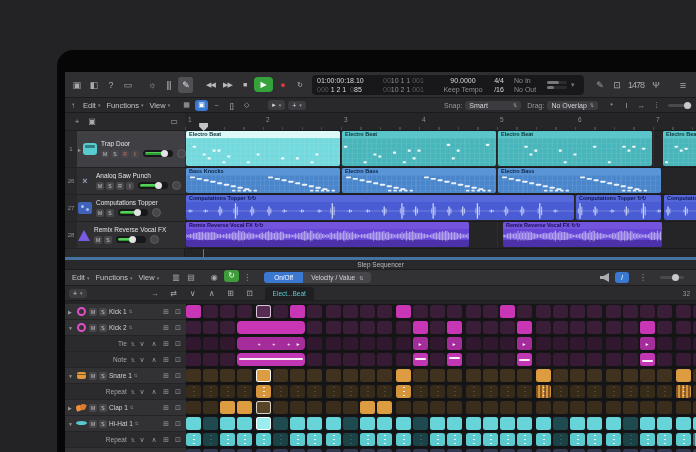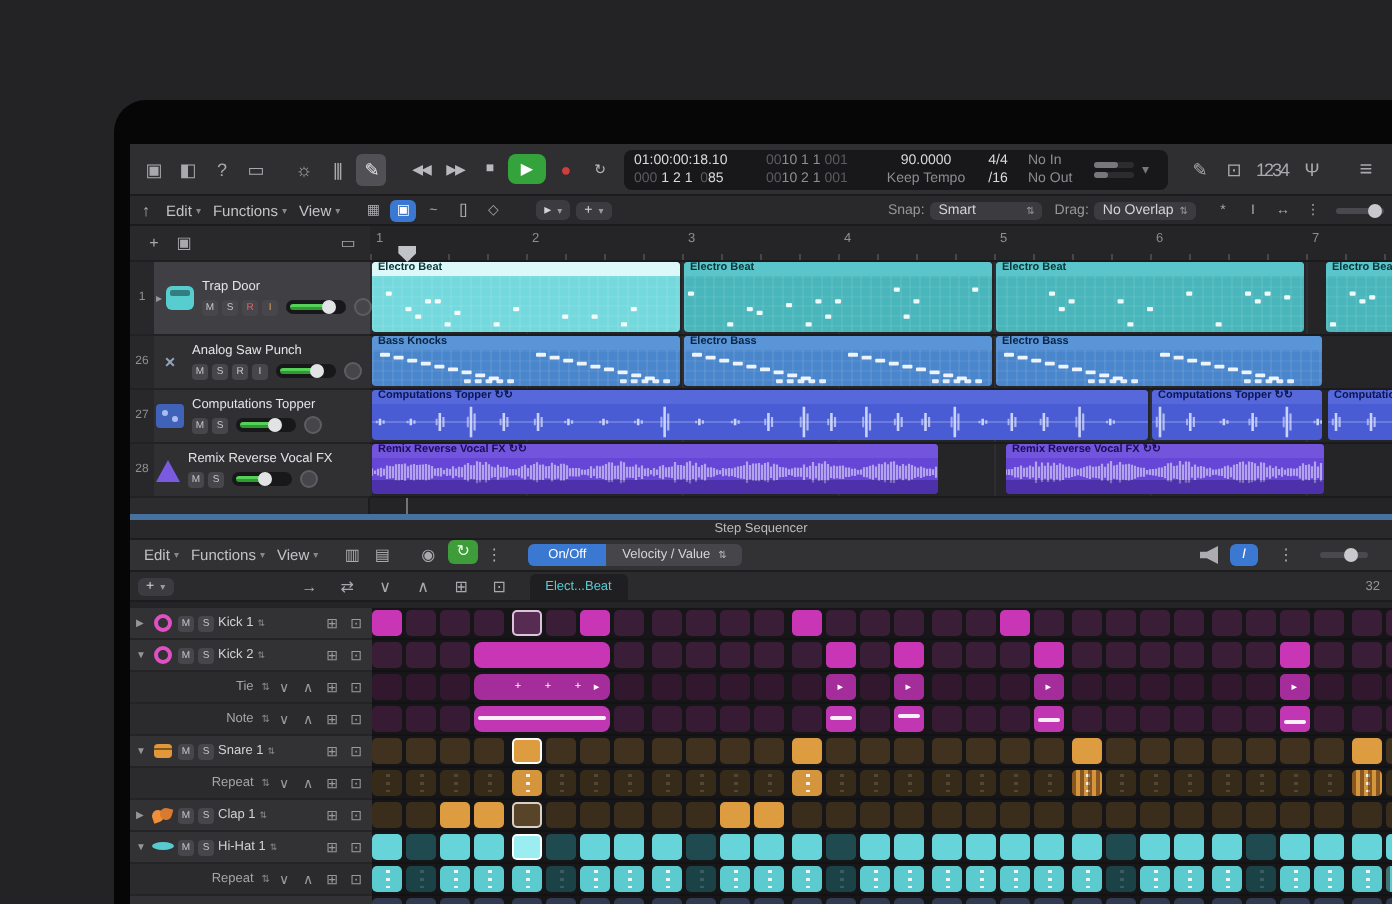--- a/index.html
+++ b/index.html
@@ -173,21 +173,21 @@
             </div>
           <div class="meter">
               <i style="width:34%"></i>
             </div>
         </div>
         <span id="lcd-chevron">▾</span>
       </div>
       <div class="grp" id="cb-right" style="margin-left:8px">
           <div class="icon-btn" style="display: inline-flex;">✎</div>
           <div class="icon-btn" style="display: inline-flex;">⊡</div>
-          <div class="icon-btn" style="display: inline-flex;">1234</div>
+          <div class="icon-btn" style="display: inline-flex;">1478</div>
           <div class="icon-btn" style="display: inline-flex;">Ψ</div>
         </div>
       <span class="icon-btn" style="margin-left:auto;margin-right:6px;font-size:11px">≡</span>
     </div>
 
     <div id="tracks-toolbar">
       <span class="icon-btn small">↑</span>
       <span id="tt-menus" style="display:flex">
           <div class="menu-item" style="display: flex;">
             <div>Edit</div>

